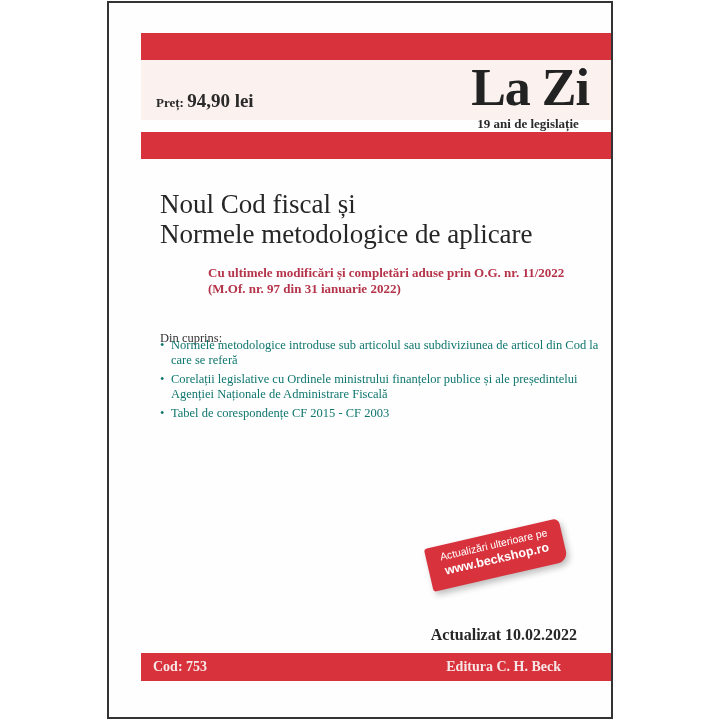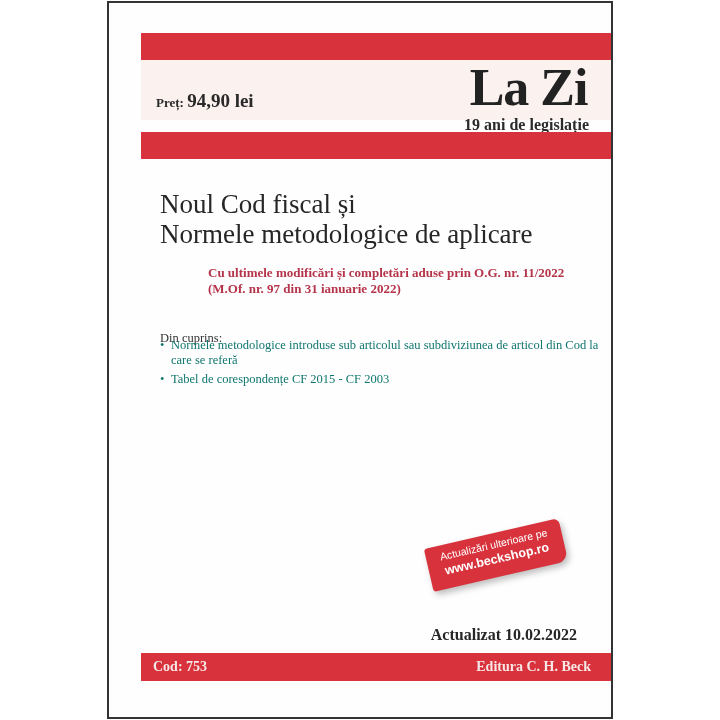--- a/index.html
+++ b/index.html
@@ -25,21 +25,21 @@
   }
   .price .amount { font-size: 19px; }
   .brand {
     position: absolute; right: 22px; top: 4px; text-align: center;
   }
   .brand .logo {
     font-size: 52px; font-weight: bold; color: #222; letter-spacing: -1px; line-height: 48px;
     padding-left: 4px;
   }
   .brand .tag {
-    font-size: 16px; font-weight: bold; color: #2a2a2a; margin-top: 4px;
+    font-size: 13px; font-weight: bold; color: #2a2a2a; margin-top: 4px;
   }
 
   .title {
     position: absolute; left: 51px; top: 186px; width: 440px;
     font-size: 27px; font-weight: normal; color: #262626; line-height: 30px;
   }
   .subtitle {
     position: absolute; left: 51px; top: 262px; width: 440px;
     font-size: 13px; font-weight: bold; color: #b5344a; line-height: 16px; margin-left: 48px;
   }
@@ -66,21 +66,21 @@
   }
   .ribbon .line1 { font-size: 10.5px; }
   .ribbon .line2 { font-size: 12.5px; font-weight: bold; margin-top: 2px; }
 
   .updated {
     position: absolute; right: 34px; top: 623px;
     font-size: 16px; font-weight: bold; color: #262626;
   }
   .band.bottom {
     top: 650px; height: 28px; display: flex; align-items: center; justify-content: space-between;
-    padding: 0 20px 0 12px; color: #f7e7e7; font-weight: bold; font-size: 14px;
+    padding: 0 50px 0 12px; color: #f7e7e7; font-weight: bold; font-size: 14px;
   }
 </style>
 </head>
 <body>
 
 <div class="book">
   <div class="band top1"></div>
   <div class="pale">
     <div class="price">
       <span>Preț:</span>
@@ -99,20 +99,21 @@
   </div>
 
   <div class="subtitle">
     <div>Cu ultimele modificări și completări aduse prin O.G. nr. 11/2022</div>
     <div>(M.Of. nr. 97 din 31 ianuarie 2022)</div>
   </div>
 
   <div class="toc-label">Din cuprins:</div>
   <ul class="toc">
     <li>Normele metodologice introduse sub articolul sau subdiviziunea de articol din Cod la care se referă</li>
+    <li>Corelații legislative cu Ordinele ministrului finanțelor publice și ale președintelui Agenției Naționale de Administrare Fiscală</li>
     <li>Tabel de corespondențe CF 2015 - CF 2003</li>
   </ul>
 
   <div class="ribbon">
     <div class="line1">Actualizări ulterioare pe</div>
     <div class="line2">www.beckshop.ro</div>
   </div>
 
   <div class="updated">Actualizat 10.02.2022</div>
 

